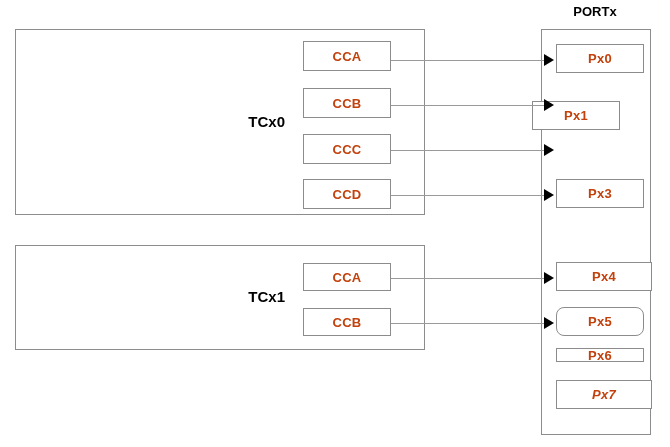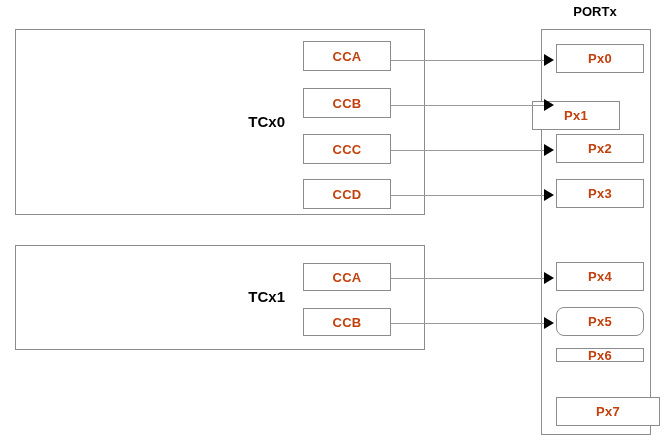--- a/index.html
+++ b/index.html
@@ -91,26 +91,25 @@
 
   <div class="abs chip" style="left:303px; top:263px; width:88px; height:28px;">CCA</div>
   <div class="abs chip" style="left:303px; top:308px; width:88px; height:28px;">CCB</div>
 
   <div class="abs port-title" style="left:540px; top:4px; width:110px;">PORTx</div>
 
   <div class="abs module" style="left:541px; top:29px; width:110px; height:406px;"></div>
 
   <div class="abs chip" style="left:556px; top:44px; width:88px; height:29px;">Px0</div>
   <div class="abs chip" style="left:532px; top:89px; width:88px; height:29px;margin-top:12px;">Px1</div>
-  <div class="abs chip" style="left:556px; top:134px; width:88px; height:29px;">Px2</div>
   <div class="abs chip" style="left:556px; top:179px; width:88px; height:29px;">Px3</div>
-  <div class="abs chip" style="left:556px; top:262px; width:88px; height:29px;">Px4</div>
+  <div class="abs chip" style="left:556px; top:262px; width:96px; height:29px;">Px4</div>
   <div class="abs chip" style="left:556px; top:307px; width:88px; height:29px;border-radius:8px;">Px5</div>
   <div class="abs chip" style="left:556px; top:348px; width:88px; height:14px;">Px6</div>
-  <div class="abs chip" style="left:556px; top:397px; width:104px; height:29px;">Px7</div>
+  <div class="abs chip" style="left:556px; top:380px; width:96px; height:29px;font-style:italic;">Px7</div>
 
   <div class="abs wire" style="left:391px; top:60px; width:155px;"></div>
   <div class="abs arrow" style="left:544px; top:54px;"></div>
 
   <div class="abs wire" style="left:391px; top:105px; width:155px;"></div>
   <div class="abs arrow" style="left:544px; top:99px;"></div>
 
   <div class="abs wire" style="left:391px; top:150px; width:155px;"></div>
   <div class="abs arrow" style="left:544px; top:144px;"></div>
 

